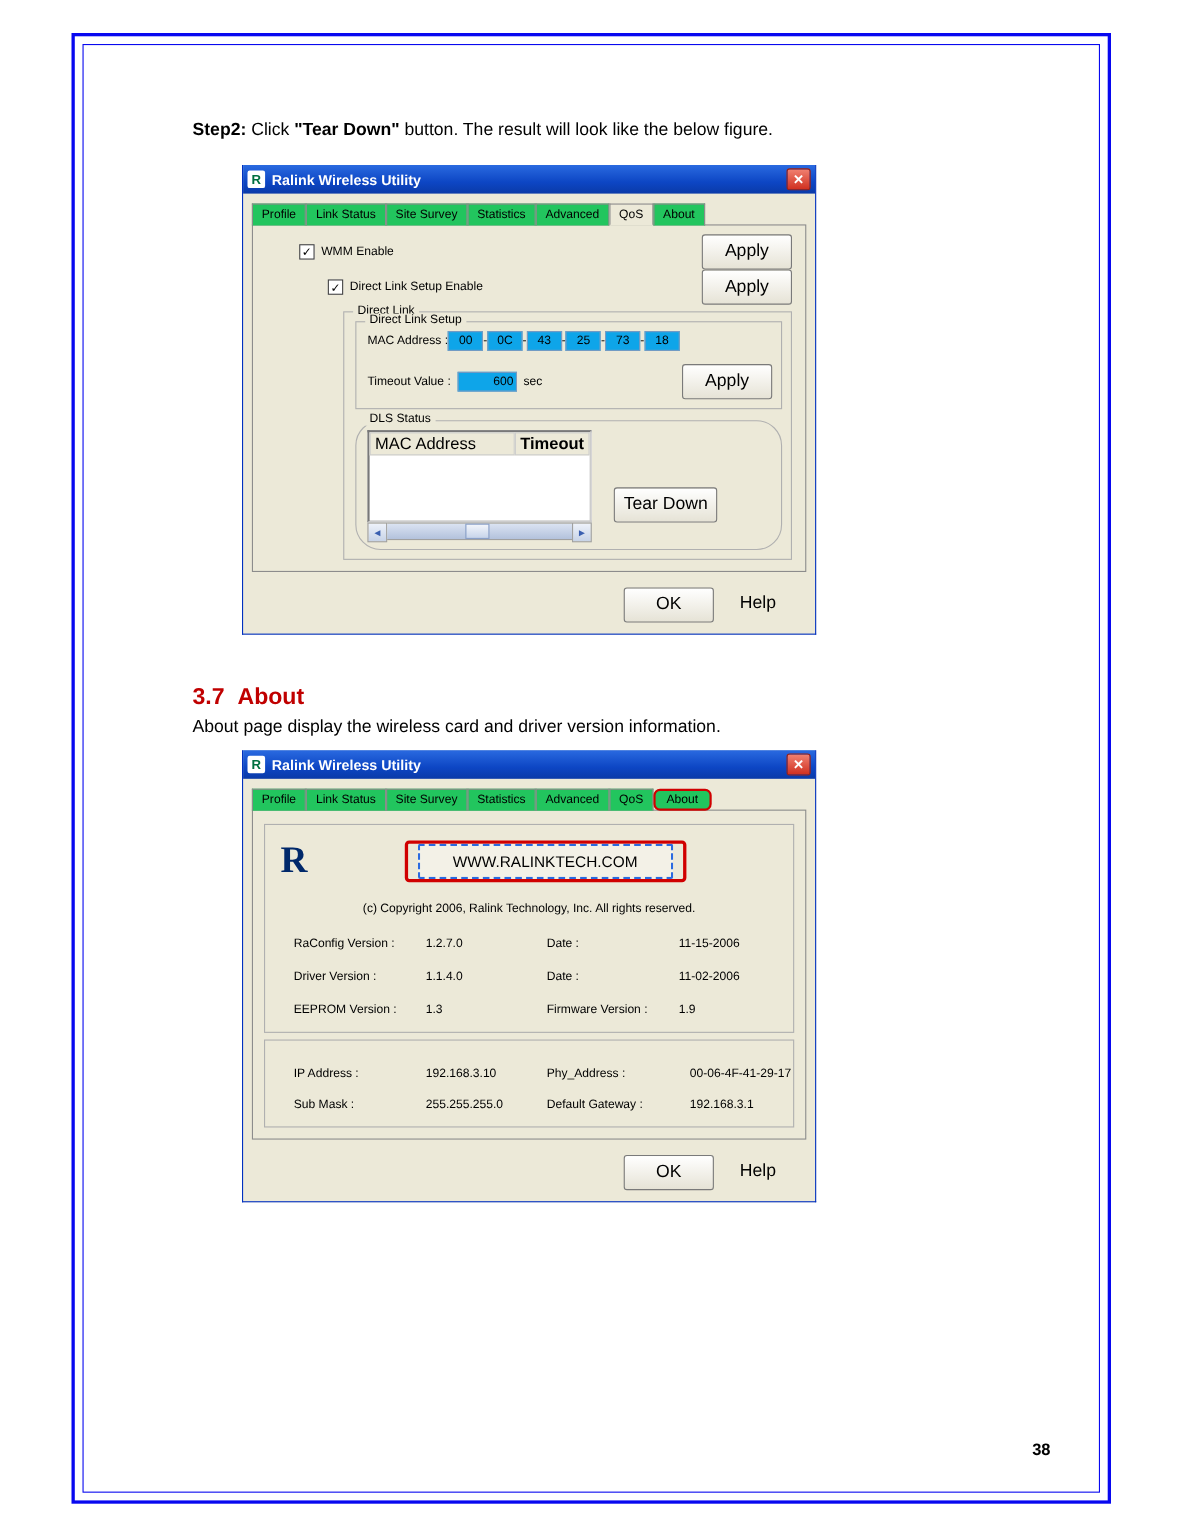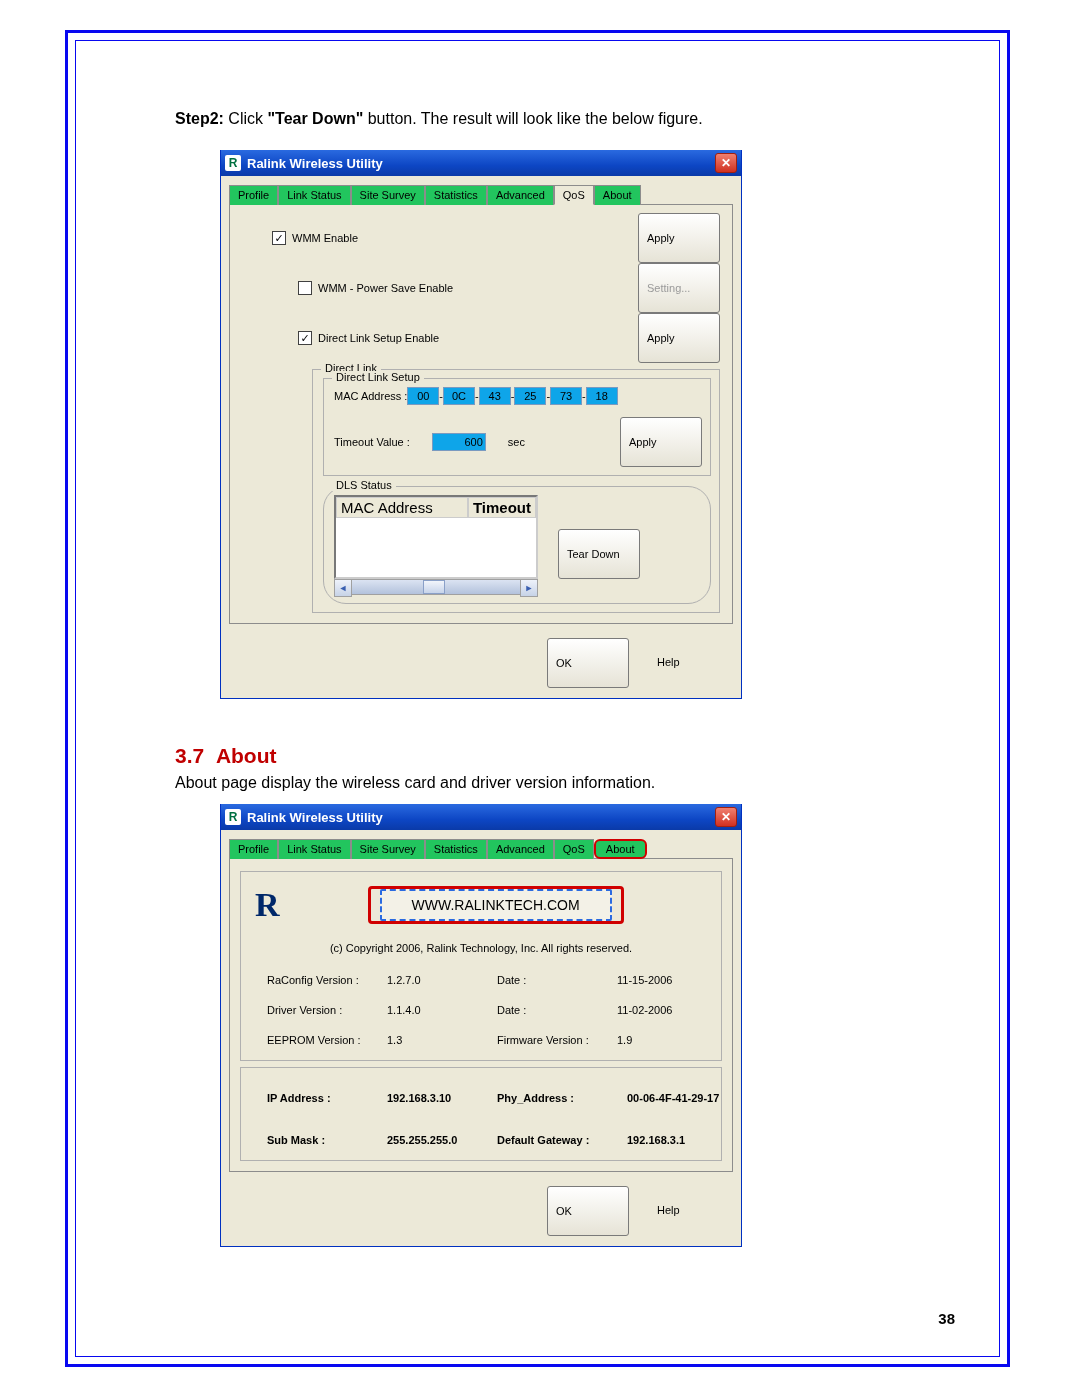--- a/index.html
+++ b/index.html
@@ -53,59 +53,59 @@
   }
   .tab.active{background:#ece9d8;border-bottom:1px solid #ece9d8;font-weight:normal;}
   .tabbody{
     margin:0 8px 8px 8px;border:1px solid #8c8c8c;background:#ece9d8;
     padding:8px 12px 10px 12px;font-size:11px;color:#000;
   }
   .xpcheck{display:flex;align-items:center;gap:6px;margin:4px 0;}
   .xpcheck .box{width:12px;height:12px;border:1px solid #404040;background:#fff;
     display:flex;align-items:center;justify-content:center;font-size:11px;color:#000;}
   .xpbtn{
-    min-width:64px;padding:18px 8px;border:1px solid #7a7a7a;
+    min-width:64px;padding:6px 8px;border:1px solid #7a7a7a;
     border-radius:3px;background:linear-gradient(#fff,#e6e3d6);
-    font-size:11px;text-align:left;display:inline-block;
+    font-size:16px;text-align:center;display:inline-block;
   }
   .xpbtn.disabled{color:#9a9a9a;}
   .xpinput{
     border:1px solid #7a9ac0;background:#0ea5e9;height:16px;
     font-size:11px;padding:0 2px;text-align:center;width:26px;
   }
   .groupbox{border:1px solid #b0b0b0;margin:6px 0 0 20px;padding:8px 8px 8px 10px;position:relative;}
   .groupbox>.legend{position:absolute;top:-8px;left:8px;background:#ece9d8;padding:0 4px;font-size:11px;}
   .dls-table{border:2px inset #ccc;background:#fff;width:200px;height:80px;}
   .dls-head{display:flex;font-size:15px;}
   .dls-head>div{border:1px solid #ccc;background:#ece9d8;padding:1px 4px;}
   .scrollrow{display:flex;height:16px;}
   .scrollrow .sbtn{width:16px;height:16px;border:1px solid #a0a0a0;background:linear-gradient(#eef2fa,#c7d3e7);display:flex;align-items:center;justify-content:center;font-size:9px;color:#3a5fb0;}
   .scrollrow .strack{flex:1;background:linear-gradient(#dbe3f2,#b3c2dc);border-top:1px solid #a0a0a0;border-bottom:1px solid #a0a0a0;position:relative;}
   .scrollrow .sthumb{position:absolute;left:42%;top:0;bottom:0;width:20px;background:linear-gradient(#f2f5fb,#c7d4ea);border:1px solid #8aa0c8;}
-  .btnrow{display:flex;justify-content:flex-end;gap:20px;padding:6px 12px 10px 12px;}
+  .btnrow{display:flex;justify-content:flex-end;padding:6px 12px 10px 12px;}
   .section-head{font-size:21px;color:#c00000;font-weight:bold;margin-top:45px;margin-left:75px;}
   .section-p{font-size:16px;margin-left:75px;margin-top:6px;}
   .tab.about-sel{border:2px solid #d00000;border-radius:6px;padding:2px 10px;}
   
   .about-frame{border:1px solid #b0b0b0;margin:6px 4px 4px 4px;padding:14px;}
   .url-btn{
     border:3px solid #d00000;border-radius:4px;padding:0;display:flex;justify-content:center;
     width:250px;margin-left:88px;
   }
   .url-inner{
     border:2px dashed #2a6ae0;border-radius:2px;background:#f3f1e7;
     padding:6px 30px;font-size:14px;color:#000;
   }
   .ralink-logo{
     font-family:"Times New Roman",serif;font-weight:bold;font-size:34px;color:#00286a;
     position:relative;display:inline-block;
   }
   .ralink-logo::after{content:"";}
   .info-grid{display:grid;grid-template-columns:120px 110px 120px 120px;row-gap:18px;font-size:11px;margin-left:12px;}
-  .info-grid2{display:grid;grid-template-columns:120px 110px 130px 120px;row-gap:30px;font-size:11px;margin-left:12px;margin-top:10px;font-weight:bold;}
+  .info-grid2{display:grid;grid-template-columns:120px 110px 130px 120px;row-gap:16px;font-size:11px;margin-left:12px;margin-top:10px;}
   .pagenum{position:absolute;right:20px;bottom:10px;font-weight:bold;font-size:15px;}
 </style>
 </head>
 <body>
 
 <div class="page">
   <div class="borderA"></div>
   <div class="borderB"></div>
   <div class="content">
 
@@ -128,27 +128,20 @@
         <div class="tab active">QoS</div>
         <div class="tab">About</div>
       </div>
       <div class="tabbody">
         <div style="display:flex;align-items:center;">
           <div class="xpcheck" style="margin-left:30px;">
             <div class="box">✓</div>
             <span>WMM Enable</span>
           </div>
           <div style="margin-left:auto;" class="xpbtn">Apply</div>
-        </div>
-        <div style="display:flex;align-items:center;">
-          <div class="xpcheck" style="margin-left:56px;">
-            <div class="box"></div>
-            <span>WMM - Power Save Enable</span>
-          </div>
-          <div style="margin-left:auto;" class="xpbtn disabled">Setting...</div>
         </div>
         <div style="display:flex;align-items:center;">
           <div class="xpcheck" style="margin-left:56px;">
             <div class="box">✓</div>
             <span>Direct Link Setup Enable</span>
           </div>
           <div style="margin-left:auto;" class="xpbtn">Apply</div>
         </div>
 
         <div class="groupbox" style="margin-left:70px;">
@@ -157,21 +150,21 @@
             <div class="legend">Direct Link Setup</div>
             <div style="display:flex;align-items:center;gap:0;">
               <span>MAC Address :</span>
               <input class="xpinput" value="00" style=""> -
               <input class="xpinput" value="0C" style=""> -
               <input class="xpinput" value="43" style=""> -
               <input class="xpinput" value="25" style=""> -
               <input class="xpinput" value="73" style=""> -
               <input class="xpinput" value="18" style="">
             </div>
-            <div style="display:flex;align-items:center;gap:22px;margin-top:12px;">
+            <div style="display:flex;align-items:center;gap:6px;margin-top:12px;">
               <span>Timeout Value :</span>
               <input class="xpinput" style="width: 48px; text-align: right;" value="600">
               <span>sec</span>
               <div style="margin-left:auto;" class="xpbtn">Apply</div>
             </div>
           </div>
           <div class="groupbox" style="margin:10px 0 0 0;border-radius:23px;">
             <div class="legend">DLS Status</div>
             <div style="display:flex;gap:20px;align-items:flex-end;">
               <div>

